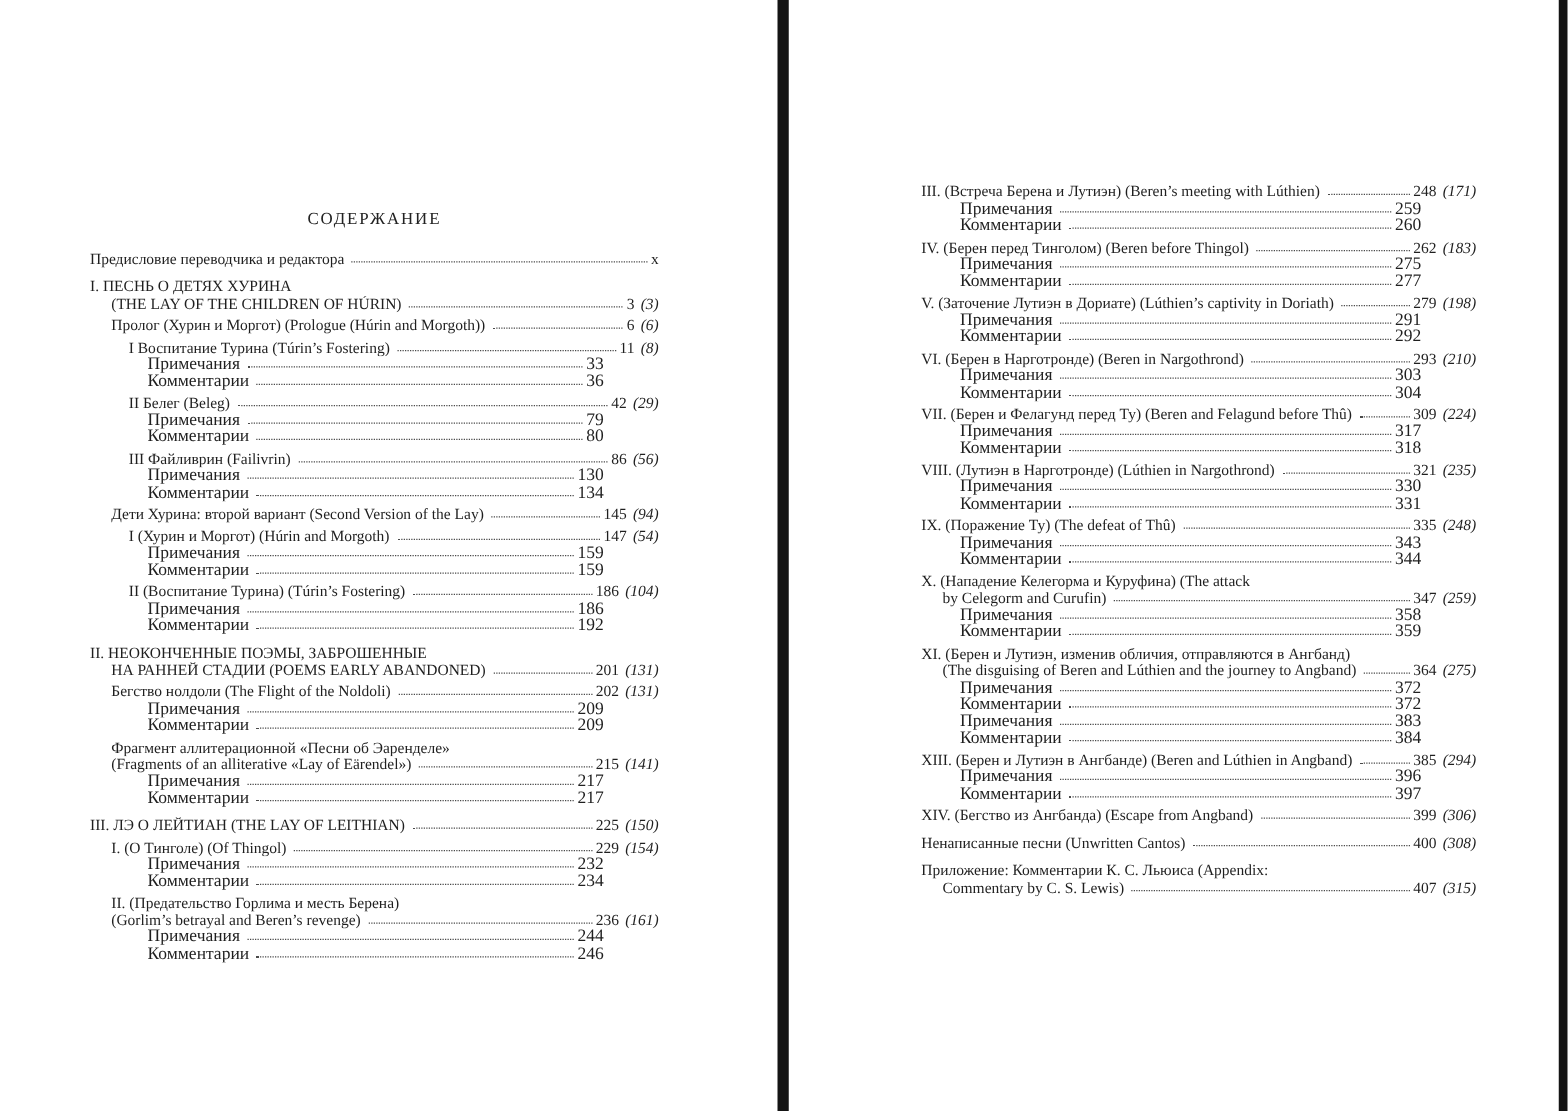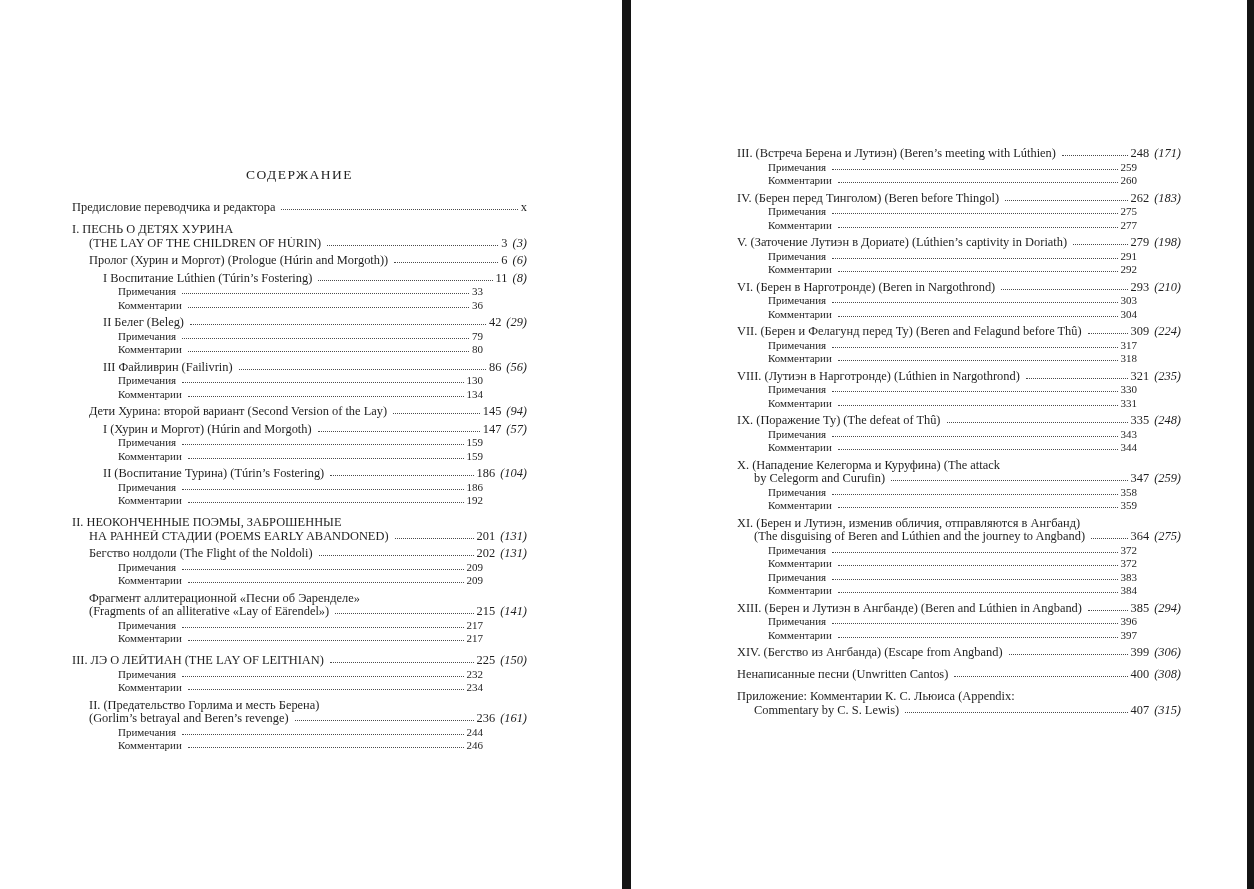--- a/index.html
+++ b/index.html
@@ -26,21 +26,21 @@
     text-align: center;
     font-size: 13.5px;
     letter-spacing: 1.5px;
     margin-bottom: 18px;
     color: #222;
   }
 
   .entry { font-size: 12.4px; line-height: 13.5px; }
   .entry.g4 { margin-top: 4px; }
   .entry.g8 { margin-top: 8.5px; }
-  .entry.sub { font-size: 11px; text-align: right; }
+  .entry.sub { font-size: 14px; text-align: right; }
   .entry.sub .row { padding-right: 44px; }
 
   .row { display: flex; align-items: baseline; white-space: nowrap; overflow: hidden; }
   .ind0 { padding-left: 0; font-family: Liberation Serif, serif; }
   .ind1 { padding-left: 17px; }
   .ind2 { padding-left: 31px; }
   .ind3 { padding-left: 46px; }
 
   .t { flex: 0 1 auto; }
 
@@ -84,21 +84,21 @@
       <div class="entry g4">
         <div class="row ind1">
           <span class="t">Пролог (Хурин и Моргот) (Prologue (Húrin and Morgoth))</span>
           <span class="dots"></span>
           <span class="pg">6</span>
           <span class="pgi">(6)</span>
         </div>
       </div>
       <div class="entry g4">
         <div class="row ind2">
-          <span class="t">I Воспитание Lúthien (Túrin’s Fostering)</span>
+          <span class="t">I Воспитание Турина (Túrin’s Fostering)</span>
           <span class="dots"></span>
           <span class="pg">11</span>
           <span class="pgi">(8)</span>
         </div>
       </div>
       <div class="entry sub">
         <div class="row ind3">
           <span class="t">Примечания</span>
           <span class="dots"></span>
           <span class="pg">33</span>
@@ -161,21 +161,21 @@
           <span class="dots"></span>
           <span class="pg">145</span>
           <span class="pgi">(94)</span>
         </div>
       </div>
       <div class="entry g4">
         <div class="row ind2">
           <span class="t">I (Хурин и Моргот) (Húrin and Morgoth)</span>
           <span class="dots"></span>
           <span class="pg">147</span>
-          <span class="pgi">(57)</span>
+          <span class="pgi">(54)</span>
         </div>
       </div>
       <div class="entry sub">
         <div class="row ind3">
           <span class="t">Примечания</span>
           <span class="dots"></span>
           <span class="pg">159</span>
         </div>
       </div>
       <div class="entry sub">
@@ -264,20 +264,28 @@
           <span class="dots"></span>
           <span class="pg">217</span>
         </div>
       </div>
       <div class="entry g8">
         <div class="row ind0">
           <span class="t">III. ЛЭ О ЛЕЙТИАН (THE LAY OF LEITHIAN)</span>
           <span class="dots"></span>
           <span class="pg">225</span>
           <span class="pgi">(150)</span>
+        </div>
+      </div>
+      <div class="entry g4">
+        <div class="row ind1">
+          <span class="t">I. (О Тинголе) (Of Thingol)</span>
+          <span class="dots"></span>
+          <span class="pg">229</span>
+          <span class="pgi">(154)</span>
         </div>
       </div>
       <div class="entry sub">
         <div class="row ind3">
           <span class="t">Примечания</span>
           <span class="dots"></span>
           <span class="pg">232</span>
         </div>
       </div>
       <div class="entry sub">

